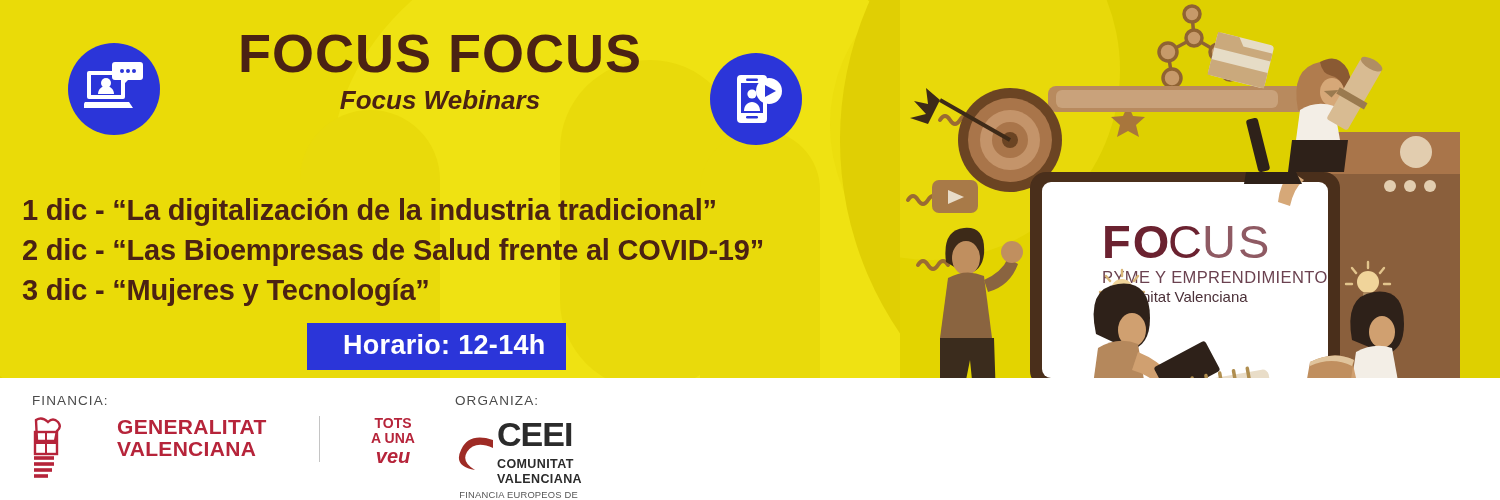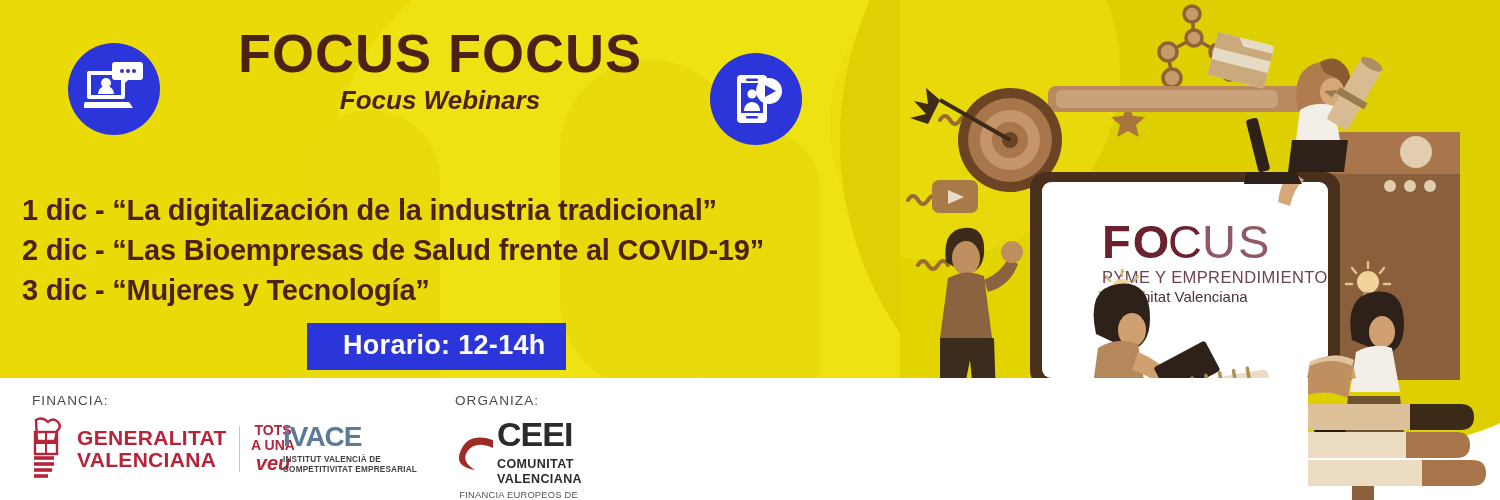--- a/index.html
+++ b/index.html
@@ -67,30 +67,30 @@
   
   #horario-badge{
     position:absolute;left:307px;top:323px;
     background:#2b35d9;color:#ffffff;
     font-size:27px;font-weight:bold;
     padding:7px 20px 9px 36px;white-space:nowrap;letter-spacing:.3px;
   }
 
   
   #footer{
-    position:absolute;left:0;top:378px;width:1308px;height:122px;background:#ffffff;
+    position:absolute;left:0;top:378px;width:1500px;height:122px;background:#ffffff;
   }
   .foot-label{
     position:absolute;font-size:13.5px;letter-spacing:1.1px;color:#4b4b4b;font-weight:500;
   }
   #label-financia{left:32px;top:15px;}
   #label-organiza{left:455px;top:15px;}
 
   
-  #logo-gva{position:absolute;left:30px;top:38px;display:flex;align-items:center;}
+  #logo-gva{position:absolute;left:30px;top:38px;display:flex;align-items:flex-start;gap:40px;}
   #gva-shield{width:38px;height:66px;position:relative;margin-right:9px;}
   #gva-words{color:#b6243a;font-weight:bold;font-size:21px;line-height:1.04;letter-spacing:.3px;}
   #gva-div{width:1.6px;height:46px;background:#c4c4c4;margin:0 11px 0 12px;}
   #gva-tots{color:#b6243a;font-weight:bold;font-size:14px;line-height:1.08;text-align:center;}
   #gva-veu{font-style:italic;font-size:20px;font-weight:bold;}
 
   
   #logo-ivace{position:absolute;left:283px;top:45px;}
   #ivace-word{font-size:28px;font-weight:bold;color:#5b7b99;letter-spacing:-1px;line-height:1;}
   #ivace-sub{font-size:8.2px;color:#3f3f3f;line-height:1.25;letter-spacing:.2px;margin-top:4px;font-weight:bold;}
@@ -377,27 +377,20 @@
         </div>
       </div>
       <div id="gva-div"></div>
       <div id="gva-tots">
         <div>TOTS</div>
         <div>A UNA</div>
         <div id="gva-veu">veu</div>
       </div>
     </div>
 
-    <div id="logo-ivace">
-      <div id="ivace-word">iVACE</div>
-      <div id="ivace-sub">
-        <div>INSTITUT VALENCIÀ DE</div>
-        <div>COMPETITIVITAT EMPRESARIAL</div>
-      </div>
-    </div>
 
     <div id="logo-ceei">
       <div id="ceei-top">
         <svg width="42" height="40" viewBox="0 0 42 40">
           <path d="M38 8 q-24 -8 -32 10 q-8 16 14 20 q-14 -8 -8 -18 q8 -12 26 -4 z" fill="#9e2b25"></path>
         </svg>
         <div>
           <div id="ceei-word">CEEI</div>
           <div id="ceei-cv">
             <div>COMUNITAT</div>

